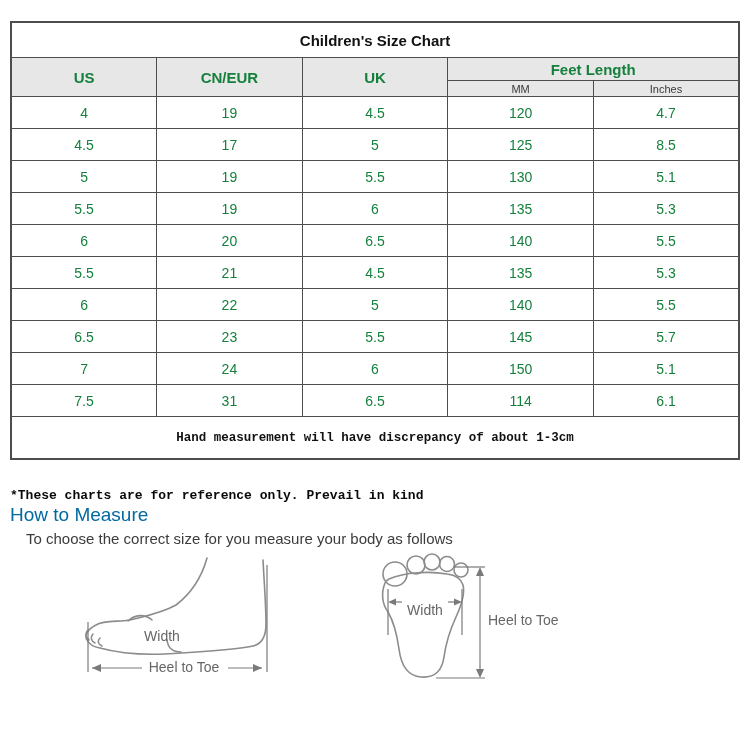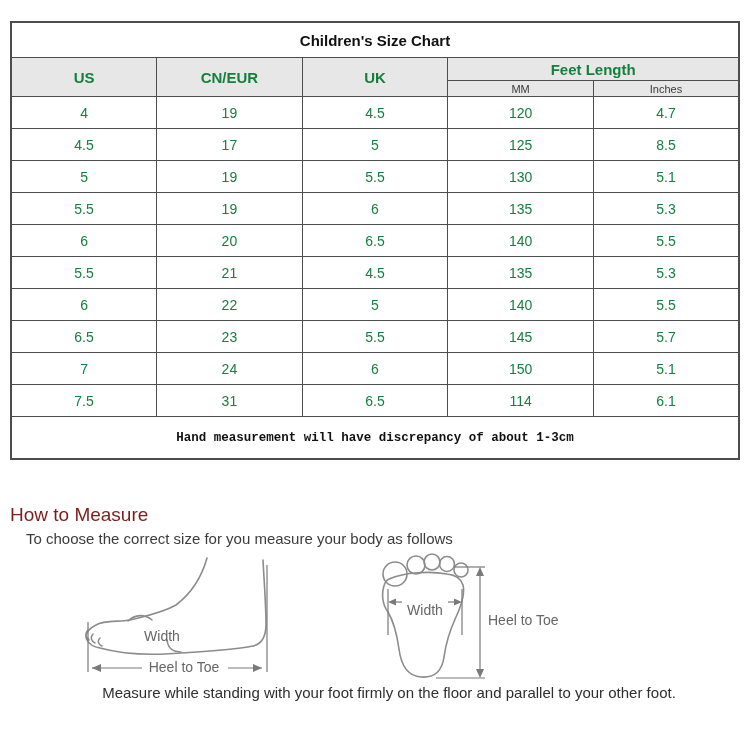--- a/index.html
+++ b/index.html
@@ -31,21 +31,21 @@
   }
 
   
   .ref-note{
     position:absolute;left:10px;top:488px;
     font-family:"Liberation Mono",monospace;font-weight:bold;
     font-size:13px;color:#0a0a0a;white-space:nowrap;
   }
   .howto-heading{
     position:absolute;left:10px;top:504px;
-    font-size:19px;color:#7f1d1d;
+    font-size:19px;color:#0369a1;
   }
   .howto-intro{
     position:absolute;left:26px;top:530px;
     font-size:15px;color:#3c3c3c;
   }
   .caption{
     position:absolute;left:0;top:684px;width:750px;
     text-align:center;padding-left:28px;box-sizing:border-box;
     font-size:15px;color:#2e2e2e;
   }
@@ -159,20 +159,21 @@
           <td>6.1</td>
         </tr>
       </tbody>
     <tfoot>
       <tr class="footnote-row">
         <td colspan="5">Hand measurement will have discrepancy of about 1-3cm</td>
       </tr>
     </tfoot>
   </table>
 
+  <div class="ref-note">*These charts are for reference only. Prevail in kind</div>
 
   <div class="howto-heading">How to Measure</div>
   <div class="howto-intro">To choose the correct size for you measure your body as follows</div>
 
   <svg class="diagram side" width="230" height="130" viewBox="0 0 230 130">
     <path class="outline" d="M137,8 C132,26 123,42 106,55 C92,63 76,66 60,70
              C48,72 34,70 26,75 C18,79 14,85 17,90
              C19,94 24,97 30,98 C48,103 70,105 95,104
              C130,102 165,100 183,96 C192,94 196,86 196,74
              C196,55 194,30 193,10"></path>
@@ -207,15 +208,14 @@
     <polygon class="arrowhead" points="87,57 79,53.5 79,60.5"></polygon>
     <line class="guide" x1="79" y1="22" x2="110" y2="22"></line>
     <line class="guide" x1="61" y1="133" x2="110" y2="133"></line>
     <line class="guide" x1="105" y1="24" x2="105" y2="131"></line>
     <polygon class="arrowhead" points="105,22 101,31 109,31"></polygon>
     <polygon class="arrowhead" points="105,133 101,124 109,124"></polygon>
     <text class="diag-label" x="50" y="70" text-anchor="middle">Width</text>
     <text class="diag-label" x="113" y="80">Heel to Toe</text>
   </svg>
 
-  <div class="caption">Measure while standing with your foot firmly on the floor and parallel to your other foot.</div>
 
 </div>
 
 </body></html>

